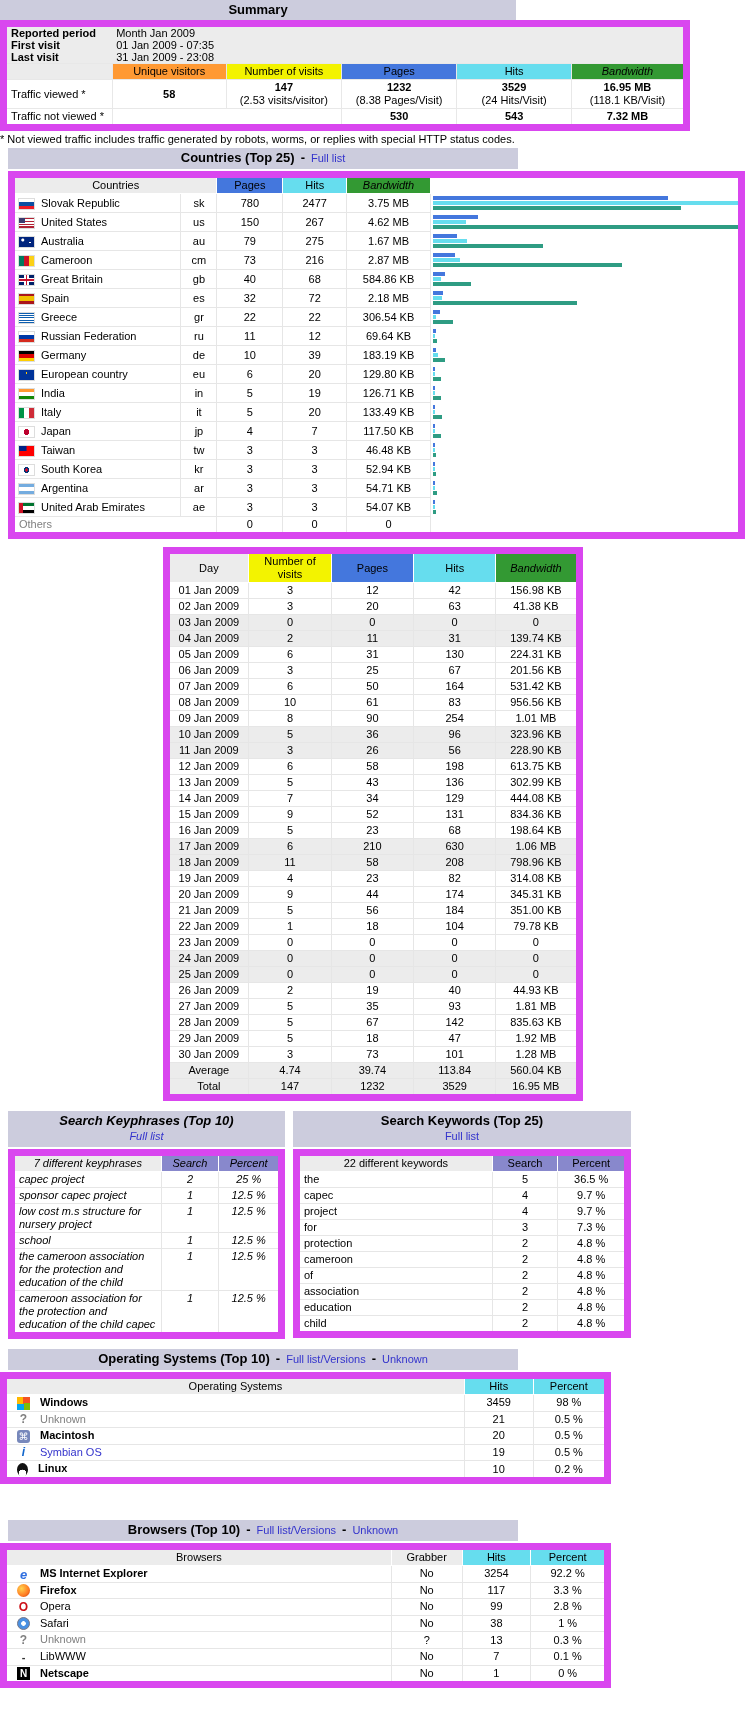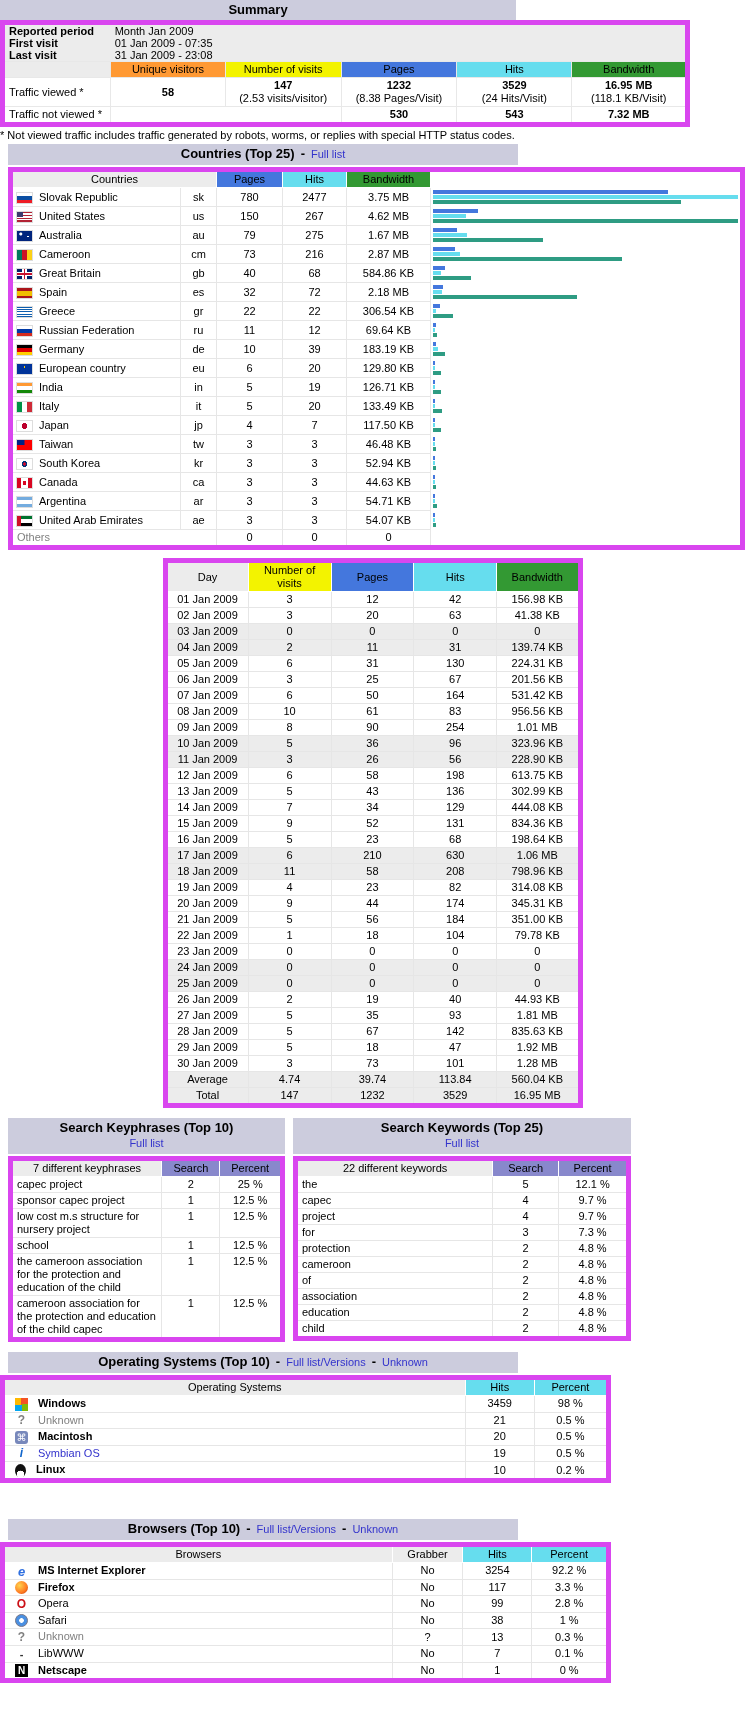--- a/index.html
+++ b/index.html
@@ -3,31 +3,31 @@
 <meta charset="utf-8">
 <style>
   html,body{margin:0;padding:0;background:#fff;}
   body{width:745px;min-height:1710px;font-family:"Liberation Sans",sans-serif;font-size:11px;color:#000;}
   .tbar{background:var(--title-bg);text-align:center;font-weight:bold;font-size:13px;padding:2px 0 3px;line-height:15px;}
   .tbar .link{font-weight:normal;font-size:11px;}
   .tbar .sep{font-weight:bold;padding:0 6px;}
   .link{color:var(--link);text-decoration:none;cursor:pointer;}
   table{border-collapse:collapse;background:#fff;}
   td{padding:1px 4px;font-size:11px;line-height:13px;border:1px solid #E6E6E6;}
-  .t{border:5px solid #d946ef;}
+  .t{border:7px solid #d946ef;}
   .ctr{text-align:center;}
   .b{font-weight:bold;}
   .muted{color:var(--muted);}
   .hdr{text-align:center;border:1px solid #fff;}
   .h-gray{background:var(--gray);}
   .hu{background:var(--unique);}
   .hv{background:var(--visits);}
   .hp{background:var(--pages);}
   .hh{background:var(--hits);}
-  .hb{background:var(--bandwidth);}
+  .hb{background:var(--bandwidth);font-style:italic;}
   .hs{background:var(--search);}
   
   .sum{width:690px;}
   .sum td{border:1px solid #E8E8E8;}
   .sum tr.meta td{background:var(--gray);border:0;padding:0 4px;line-height:12px;}
   .sum .lblcol{width:100px;}
   .num{text-align:center;}
   .footnote{margin:2px 0 3px 0;font-size:11px;}
   
   .sect-countries{margin-left:8px;margin-top:1px;}
@@ -58,21 +58,21 @@
   .f-ca{background-image:radial-gradient(circle 2px at 50% 50%,#d80621 0 2px,transparent 2px),linear-gradient(90deg,#d80621 0 25%,#fff 25% 75%,#d80621 75%);}
   .f-ar{background:linear-gradient(180deg,#74acdf 0 33%,#fff 33% 66%,#74acdf 66%);}
   .f-ae{background-image:linear-gradient(90deg,#ce1126 0 25%,transparent 25%),linear-gradient(180deg,#00732f 0 33%,#fff 33% 66%,#000 66%);}
   
   .daytab{width:420px;margin:8px auto 0 auto;}
   .daytab td{text-align:center;}
   tr.we td{background:var(--gray);}
   tr.agg td{background:var(--gray);}
   
   .search-wrap{display:flex;margin:10px 0 0 8px;gap:8px;align-items:flex-start;}
-  .sblock{width:277px;}
+  .sblock{width:277px;font-style:italic;}
   .sblock2{width:338px;}
   .stab{width:100%;}
   .stab td{vertical-align:top;}
   .phrase{text-align:left;}
   
   .fullw{width:611px;}
   .name-cell{padding-left:8px;}
   .tbar.w515{width:516px;}
   .tbar.w510{width:510px;margin-left:8px;}
   .ic{display:inline-block;width:13px;height:13px;margin:0 10px 0 2px;vertical-align:middle;}
@@ -348,32 +348,20 @@
             <td class="ctr">3</td>
             <td class="ctr">3</td>
             <td class="ctr">52.94 KB</td>
             <td class="bars">
               <div class="bar bar-p" style="width: 2px;"></div>
               <div class="bar bar-h" style="width: 2px;"></div>
               <div class="bar bar-b" style="width: 3px;"></div>
             </td>
           </tr>
           <tr>
-            <td class="cname"><span class="fl f-ca"></span>Canada</td>
-            <td class="ctr">ca</td>
-            <td class="ctr">3</td>
-            <td class="ctr">3</td>
-            <td class="ctr">44.63 KB</td>
-            <td class="bars">
-              <div class="bar bar-p" style="width: 2px;"></div>
-              <div class="bar bar-h" style="width: 2px;"></div>
-              <div class="bar bar-b" style="width: 3px;"></div>
-            </td>
-          </tr>
-          <tr>
             <td class="cname"><span class="fl f-ar"></span>Argentina</td>
             <td class="ctr">ar</td>
             <td class="ctr">3</td>
             <td class="ctr">3</td>
             <td class="ctr">54.71 KB</td>
             <td class="bars">
               <div class="bar bar-p" style="width: 2px;"></div>
               <div class="bar bar-h" style="width: 2px;"></div>
               <div class="bar bar-b" style="width: 4px;"></div>
             </td>
@@ -718,21 +706,21 @@
             <tr>
           <td class="h-gray hdr">22 different keywords</td>
           <td class="hs hdr">Search</td>
           <td class="hs hdr">Percent</td>
         </tr>
         </tbody>
           <tbody id="keywords-rows">
             <tr>
               <td class="phrase">the</td>
               <td class="ctr">5</td>
-              <td class="ctr">12.1 %</td>
+              <td class="ctr">36.5 %</td>
             </tr>
             <tr>
               <td class="phrase">capec</td>
               <td class="ctr">4</td>
               <td class="ctr">9.7 %</td>
             </tr>
             <tr>
               <td class="phrase">project</td>
               <td class="ctr">4</td>
               <td class="ctr">9.7 %</td>

